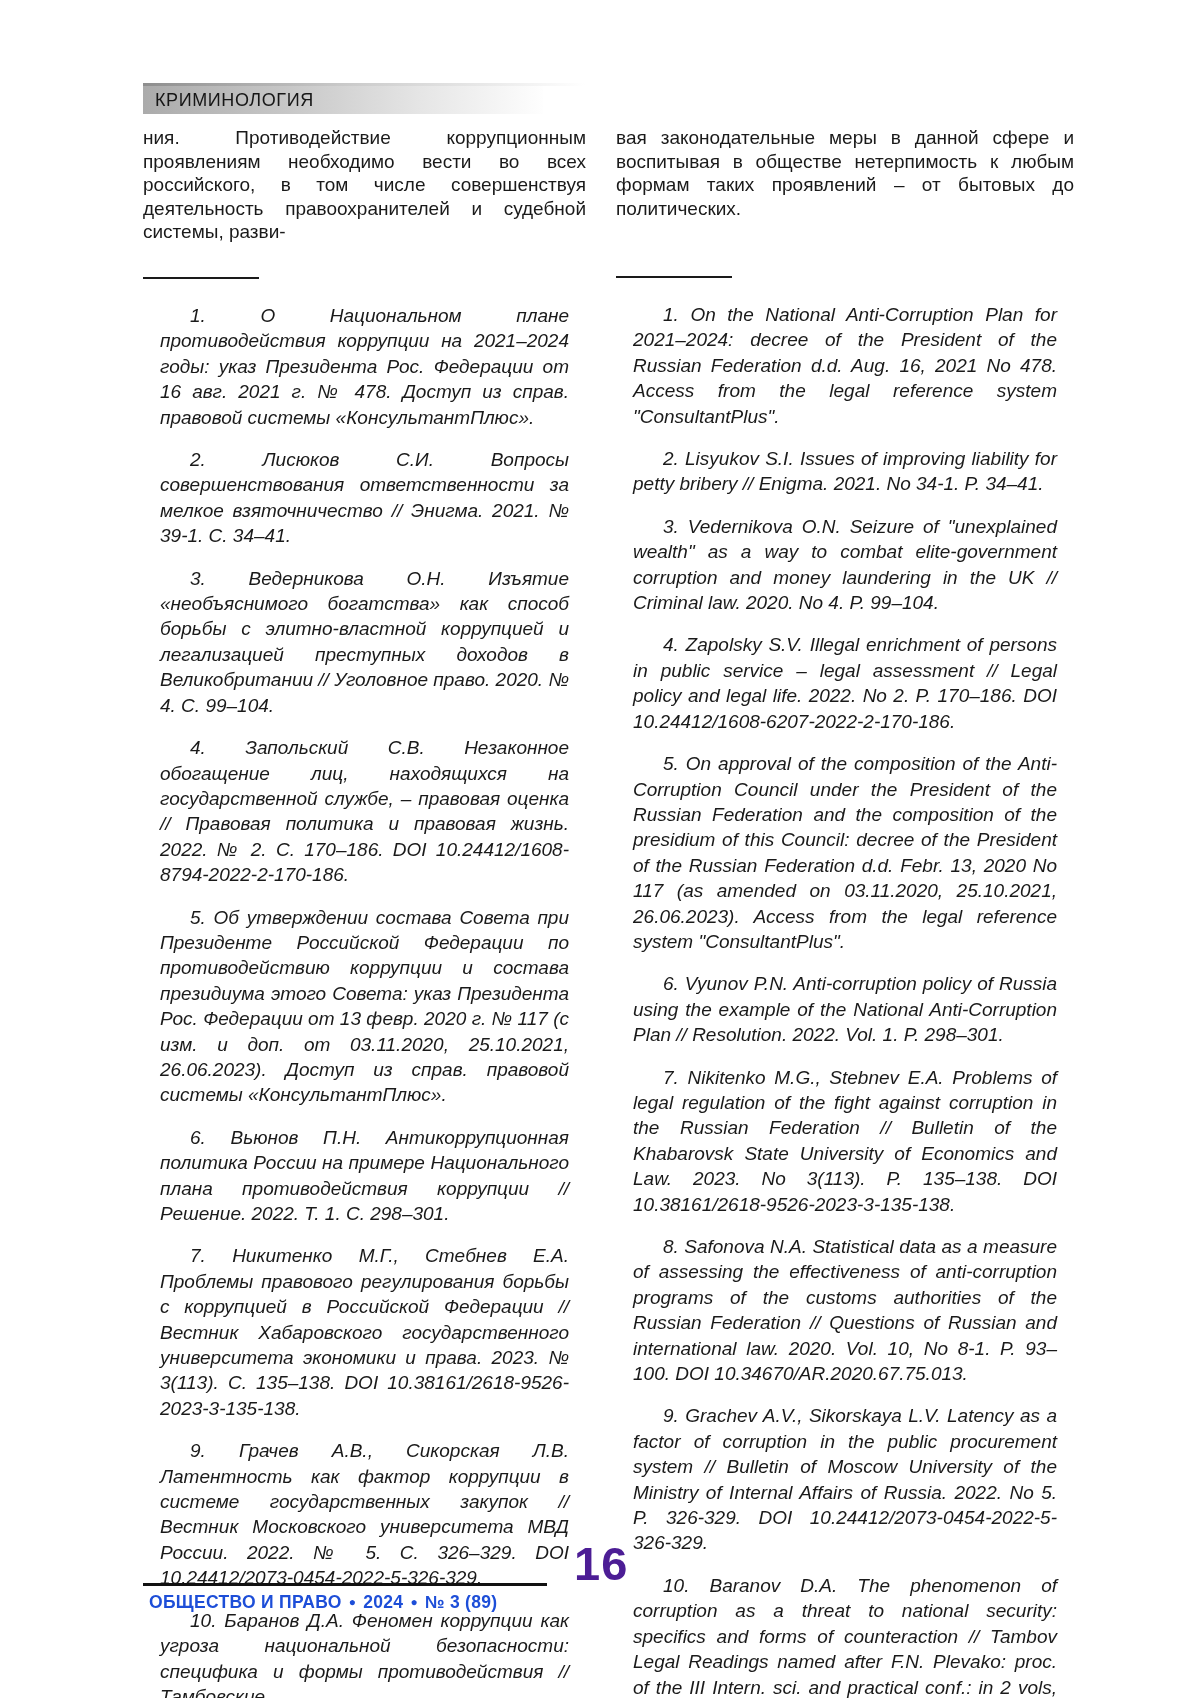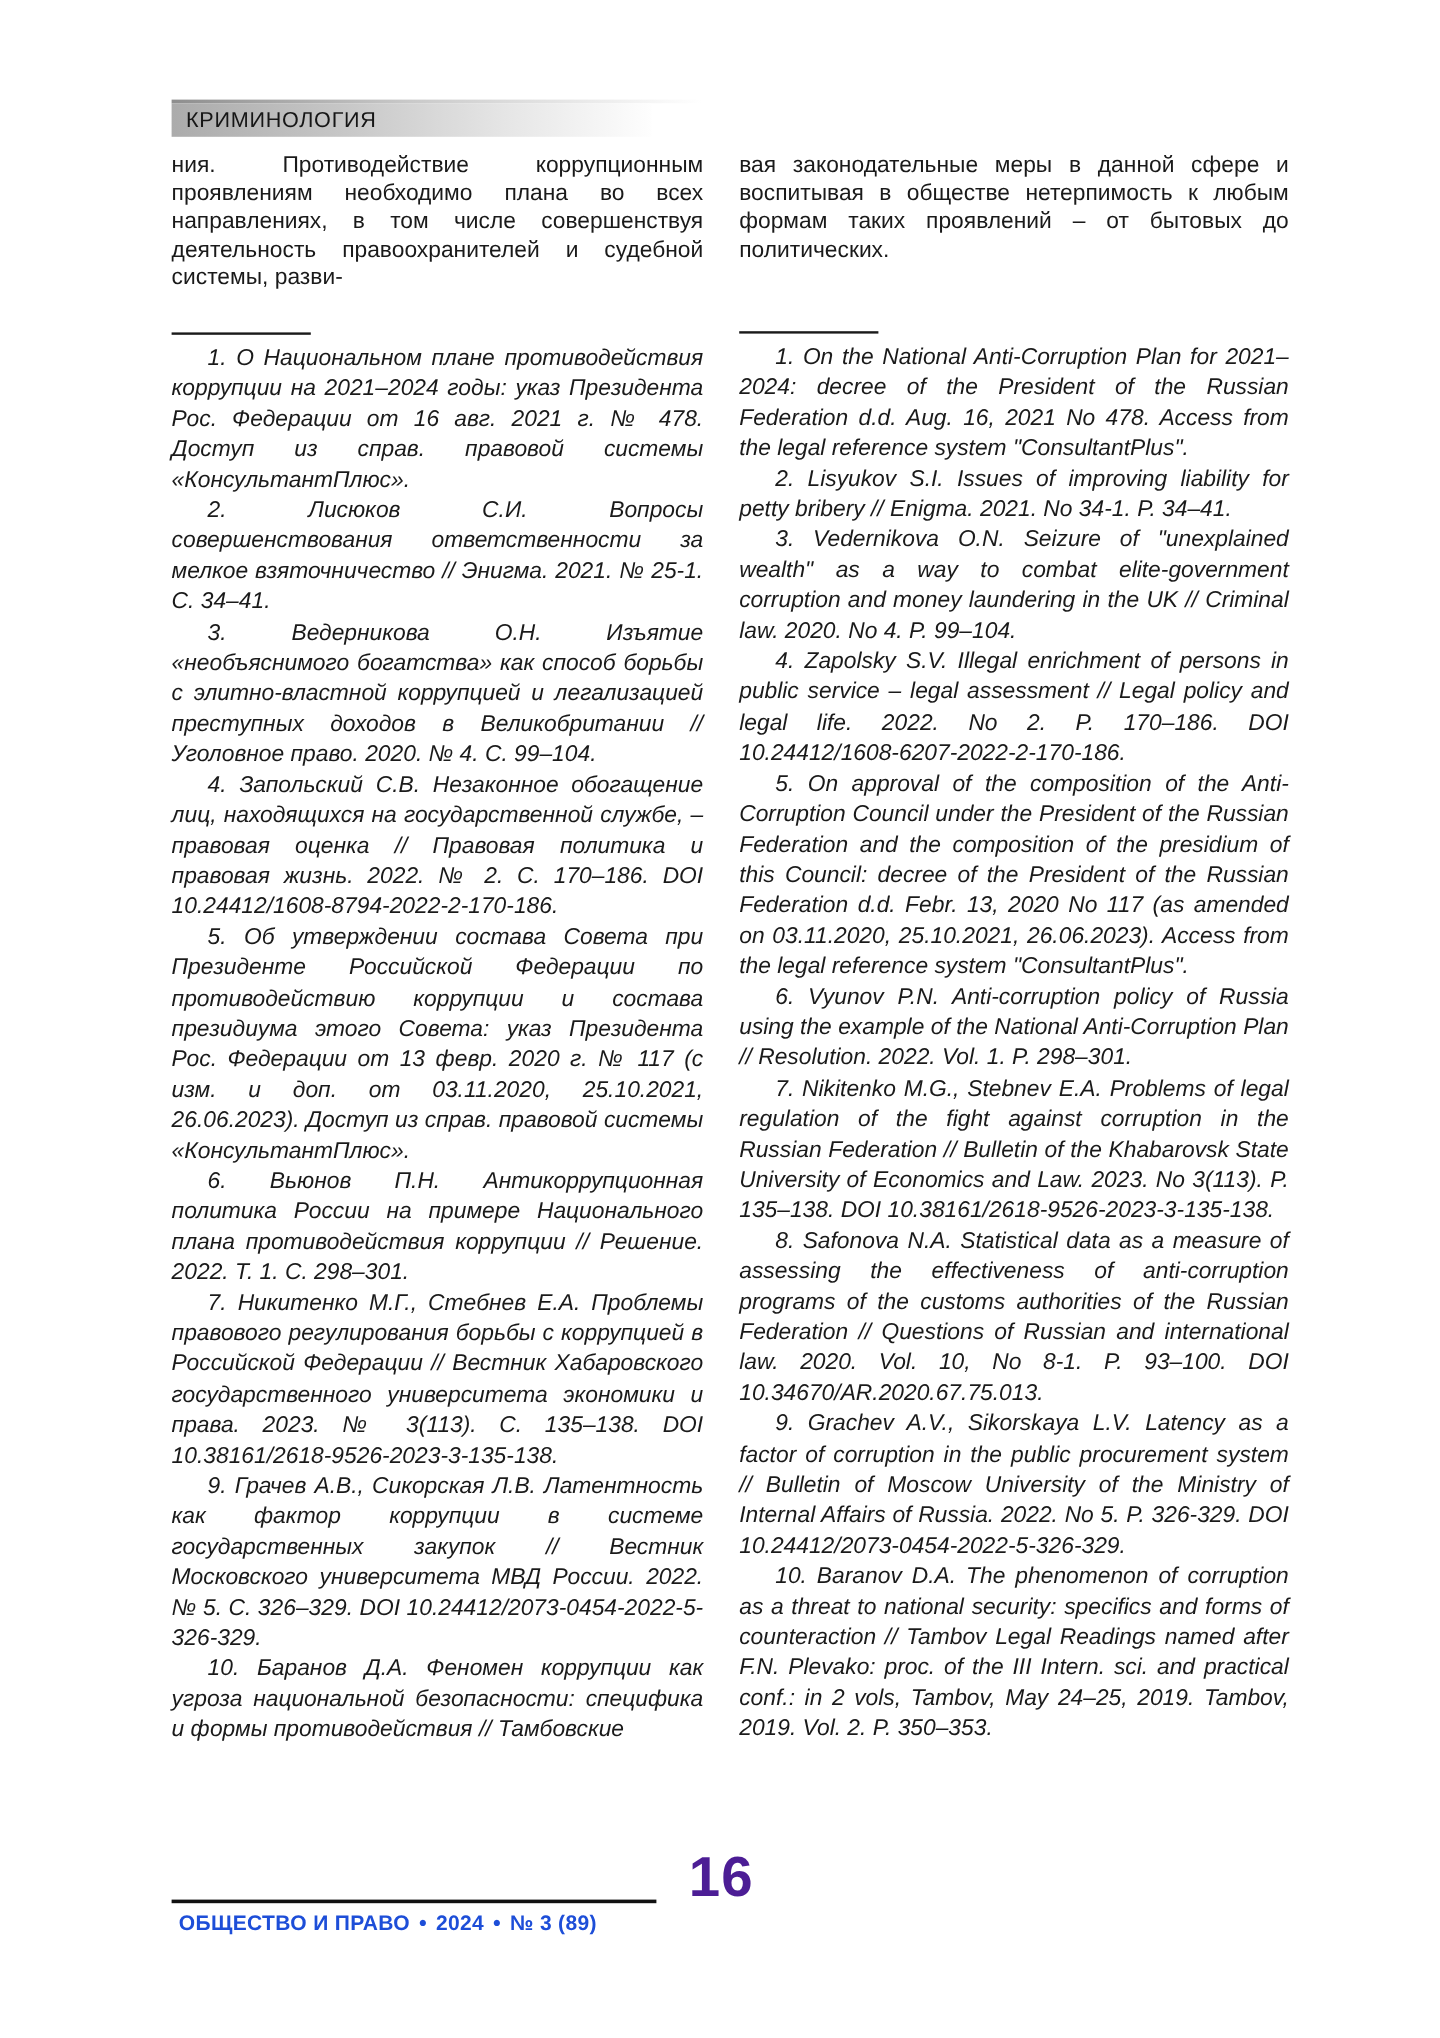--- a/index.html
+++ b/index.html
@@ -49,21 +49,21 @@
   #sep-right { left: 616px; top: 276px; }
   .refs {
     position: absolute;
     font-style: italic;
     font-size: 19px;
     line-height: 25.4px;
     text-align: justify;
   }
   #refs-left  { left: 143px; top: 286px; width: 443px; }
   #refs-right { left: 616px; top: 285px; width: 458px; }
-  .refs p { margin: 0; text-indent: 30px; }
+  .refs p { margin: 17px; text-indent: 30px; }
   .footer-rule {
     position: absolute;
     left: 143px; top: 1583px;
     width: 404px; height: 3px;
     background: #111111;
   }
   .footer-line {
     position: absolute;
     left: 149px; top: 1592px;
     font-size: 17.5px;
@@ -90,29 +90,29 @@
 </head>
 <body>
 
 <div class="page">
 
   <div class="bar-top-line"></div>
   <div class="section-bar">
     <span>КРИМИНОЛОГИЯ</span>
   </div>
 
-  <p class="intro" id="intro-left">ния. Противодействие коррупционным проявлениям необходимо плана во всех направлениях, в том числе совершенствуя деятельность правоохранителей и судебной системы, разви-</p>
+  <p class="intro" id="intro-left">ния. Противодействие коррупционным проявлениям необходимо вести во всех российского, в том числе совершенствуя деятельность правоохранителей и судебной системы, разви-</p>
   <p class="intro" id="intro-right">вая законодательные меры в данной сфере и воспитывая в обществе нетерпимость к любым формам таких проявлений – от бытовых до политических.</p>
 
   <div class="footnote-sep" id="sep-left"></div>
   <div class="footnote-sep" id="sep-right"></div>
 
   <div class="refs" id="refs-left">
     <p>1. О Национальном плане противодействия коррупции на 2021–2024 годы: указ Президента Рос. Федерации от 16 авг. 2021 г. № 478. Доступ из справ. правовой системы «КонсультантПлюс».</p>
-    <p>2. Лисюков С.И. Вопросы совершенствования ответственности за мелкое взяточничество // Энигма. 2021. № 25-1. С. 34–41.</p>
+    <p>2. Лисюков С.И. Вопросы совершенствования ответственности за мелкое взяточничество // Энигма. 2021. № 39-1. С. 34–41.</p>
     <p>3. Ведерникова О.Н. Изъятие «необъяснимого богатства» как способ борьбы с элитно-властной коррупцией и легализацией преступных доходов в Великобритании // Уголовное право. 2020. № 4. С. 99–104.</p>
     <p>4. Запольский С.В. Незаконное обогащение лиц, находящихся на государственной службе, – правовая оценка // Правовая политика и правовая жизнь. 2022. № 2. С. 170–186. DOI 10.24412/1608-8794-2022-2-170-186.</p>
     <p>5. Об утверждении состава Совета при Президенте Российской Федерации по противодействию коррупции и состава президиума этого Совета: указ Президента Рос. Федерации от 13 февр. 2020 г. № 117 (с изм. и доп. от 03.11.2020, 25.10.2021, 26.06.2023). Доступ из справ. правовой системы «КонсультантПлюс».</p>
     <p>6. Вьюнов П.Н. Антикоррупционная политика России на примере Национального плана противодействия коррупции // Решение. 2022. Т. 1. С. 298–301.</p>
     <p>7. Никитенко М.Г., Стебнев Е.А. Проблемы правового регулирования борьбы с коррупцией в Российской Федерации // Вестник Хабаровского государственного университета экономики и права. 2023. № 3(113). С. 135–138. DOI 10.38161/2618-9526-2023-3-135-138.</p>
     <p>9. Грачев А.В., Сикорская Л.В. Латентность как фактор коррупции в системе государственных закупок // Вестник Московского университета МВД России. 2022. № 5. С. 326–329. DOI 10.24412/2073-0454-2022-5-326-329.</p>
     <p>10. Баранов Д.А. Феномен коррупции как угроза национальной безопасности: специфика и формы противодействия // Тамбовские</p>
   </div>
 
   <div class="refs" id="refs-right">

